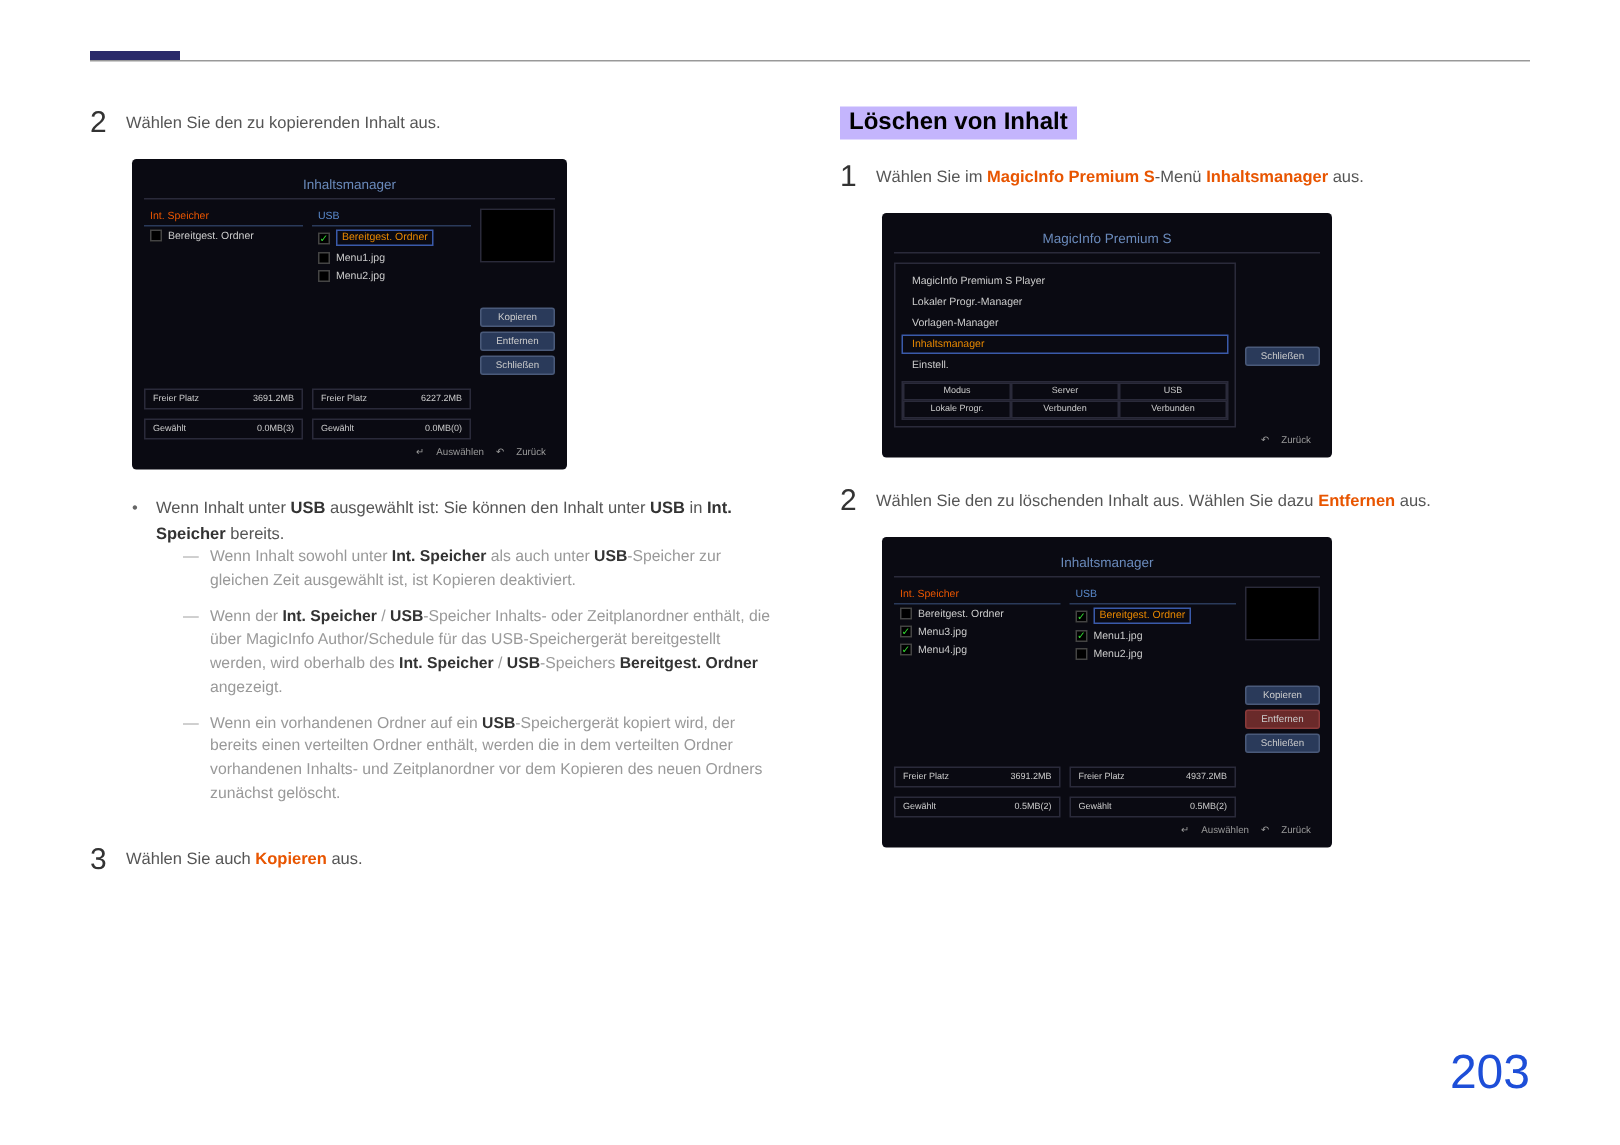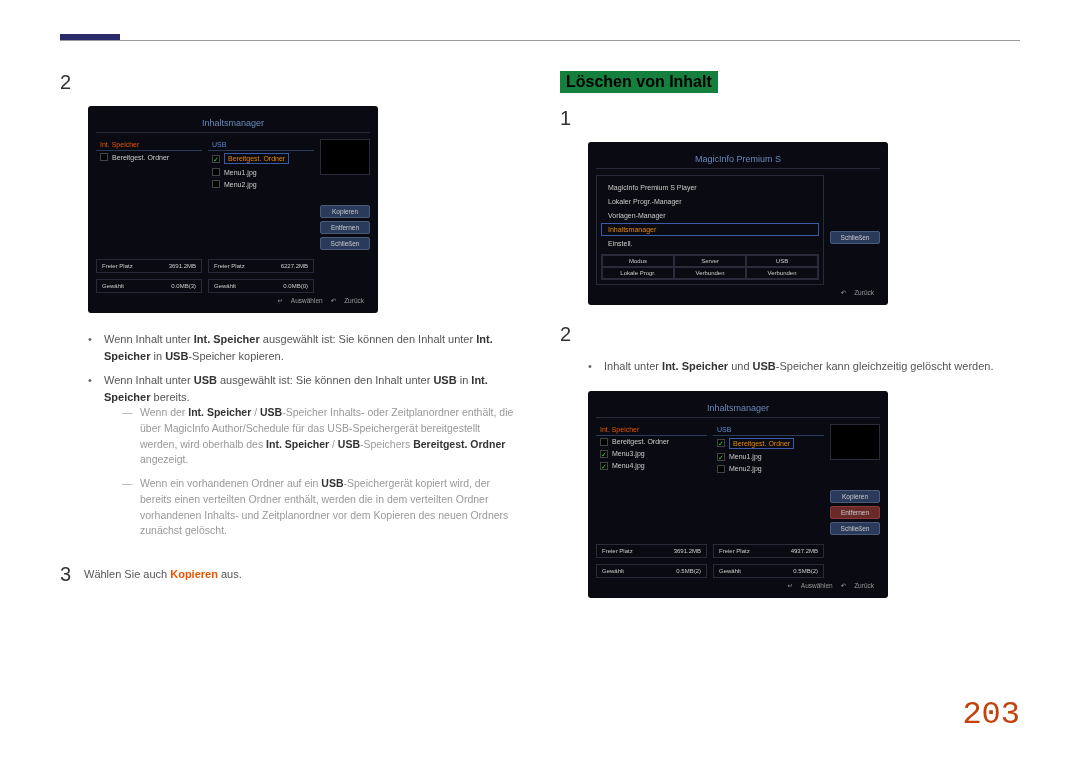--- a/index.html
+++ b/index.html
@@ -2,21 +2,21 @@
 <html><head>
 <meta charset="utf-8">
 <style>
 * { margin: 0; padding: 0; box-sizing: border-box; }
 body { width: 1080px; height: 763px; background: #fff; font-family: Arial, sans-serif; font-size: 11px; color: #333; position: relative; }
 .page { padding: 40px 60px 40px 60px; }
 .header-line { border-bottom: 1px solid #999; margin-bottom: 30px; position: relative; }
 .header-line::before { content: ""; position: absolute; left: 0; top: -6px; width: 60px; height: 6px; background: #2a2a6a; }
 .columns { display: flex; gap: 40px; }
 .col { flex: 1; }
-.heading { font-size: 16px; font-weight: bold; color: #000; background: #15803d; display: inline-block; padding: 2px 6px; margin-bottom: 14px; }
+.heading { font-size: 16px; font-weight: bold; color: #000; background: #c4b5fd; display: inline-block; padding: 2px 6px; margin-bottom: 14px; }
 .step { display: flex; margin-bottom: 12px; align-items: flex-start; }
 .step-num { font-size: 20px; color: #333; width: 24px; flex-shrink: 0; font-weight: 300; }
 .step-text { line-height: 1.5; color: #555; padding-top: 3px; }
 .bold { font-weight: bold; color: #333; }
 .orange { color: #e85500; font-weight: bold; }
 .bullet-list { margin: 12px 0 16px 28px; }
 .bullet-item { display: flex; margin-bottom: 8px; line-height: 1.5; color: #555; }
 .bullet-item::before { content: "•"; width: 16px; flex-shrink: 0; color: #666; }
 .dash-list { margin-left: 18px; }
 .dash-item { display: flex; margin-bottom: 8px; line-height: 1.5; color: #999; font-size: 10.5px; }
@@ -38,32 +38,33 @@
 .shot-btn { background: #2a3a5a; border: 1px solid #4a5a7a; border-radius: 2px; text-align: center; padding: 2px 4px; margin-bottom: 3px; font-size: 6.5px; color: #ccc; }
 .shot-btn-red { background: #6a2a2a; border-color: #8a3a3a; }
 .shot-info { border: 1px solid #2a2a3a; padding: 3px 5px; display: flex; justify-content: space-between; font-size: 6px; margin-top: 6px; }
 .shot-footer { text-align: right; font-size: 6.5px; padding: 4px 6px 0 0; color: #999; }
 .shot-footer span { margin-left: 8px; }
 .shot-placeholder { width: 50px; height: 36px; border: 1px solid #2a2a3a; background: #000; }
 .shot-list-item { border: 1px solid transparent; padding: 2px 6px; margin: 1px 0; }
 .shot-list-item.hilite { border-color: #3a5aaa; color: #e88800; }
 .shot-grid { display: grid; grid-template-columns: 1fr 1fr 1fr; border: 1px solid #2a2a3a; font-size: 6px; margin-top: 4px; text-align: center; }
 .shot-grid div { border: 1px solid #2a2a3a; padding: 2px; }
-.page-num { position: absolute; right: 60px; bottom: 30px; font-size: 32px; color: #c2410c; font-weight: 300; font-family: Liberation Mono, monospace; }
+.page-num { position: absolute; right: 60px; bottom: 30px; font-size: 32px; color: #1d4ed8; font-weight: 300; }
 </style>
 </head>
 <body>
 
 <div class="page">
   <div class="header-line"></div>
   <div class="columns">
 
     <div class="col">
       <div class="step">
         <div class="step-num">2</div>
+        <div class="step-text">Wählen Sie den zu kopierenden Inhalt aus.</div>
       </div>
 
       <div class="screenshot">
         <div class="shot-title">Inhaltsmanager</div>
         <div class="shot-body">
           <div class="shot-col">
             <div class="shot-tab">Int. Speicher</div>
             <div class="shot-row">
                 <span class="shot-check"></span>
                 <span>Bereitgest. Ordner</span>
@@ -113,29 +114,29 @@
               <span>0.0MB(0)</span>
             </div>
           <div style="width:50px"></div>
         </div>
         <div class="shot-footer"><span>↵</span><span>Auswählen</span><span>↶</span><span>Zurück</span></div>
       </div>
 
       <ul class="bullet-list">
         <li class="bullet-item">
             <div>
-          <span>Wenn Inhalt unter </span><span class="bold">Int. Speicher</span><span> ausgewählt ist: Sie können den Inhalt unter </span><span class="bold">Int. Speicher</span><span> in </span><span class="bold">USB</span><span>-Speicher kopieren.</span>
-        </div>
-          </li>
-        <li class="bullet-item">
-            <div>
           <span>Wenn Inhalt unter </span><span class="bold">USB</span><span> ausgewählt ist: Sie können den Inhalt unter </span><span class="bold">USB</span><span> in </span><span class="bold">Int. Speicher</span><span> bereits.</span>
           <ul class="dash-list">
             <li class="dash-item">
                   <div>
+              <span>Wenn Inhalt sowohl unter </span><span class="bold">Int. Speicher</span><span> als auch unter </span><span class="bold">USB</span><span>-Speicher zur gleichen Zeit ausgewählt ist, ist Kopieren deaktiviert.</span>
+            </div>
+                </li>
+            <li class="dash-item">
+                  <div>
               <span>Wenn der </span><span class="bold">Int. Speicher</span><span> / </span><span class="bold">USB</span><span>-Speicher Inhalts- oder Zeitplanordner enthält, die über MagicInfo Author/Schedule für das USB-Speichergerät bereitgestellt werden, wird oberhalb des </span><span class="bold">Int. Speicher</span><span> / </span><span class="bold">USB</span><span>-Speichers </span><span class="bold">Bereitgest. Ordner</span><span> angezeigt.</span>
             </div>
                 </li>
             <li class="dash-item">
                   <div>
               <span>Wenn ein vorhandenen Ordner auf ein </span><span class="bold">USB</span><span>-Speichergerät kopiert wird, der bereits einen verteilten Ordner enthält, werden die in dem verteilten Ordner vorhandenen Inhalts- und Zeitplanordner vor dem Kopieren des neuen Ordners zunächst gelöscht.</span>
             </div>
                 </li>
           </ul>
         </div>
@@ -146,20 +147,21 @@
         <div class="step-num">3</div>
         <div class="step-text"><span>Wählen Sie auch </span><span class="orange">Kopieren</span><span> aus.</span></div>
       </div>
     </div>
 
     <div class="col">
       <div class="heading">Löschen von Inhalt</div>
 
       <div class="step">
         <div class="step-num">1</div>
+        <div class="step-text"><span>Wählen Sie im </span><span class="orange">MagicInfo Premium S</span><span>-Menü </span><span class="orange">Inhaltsmanager</span><span> aus.</span></div>
       </div>
 
       
       <div class="screenshot screenshot-wide">
         <div class="shot-title">MagicInfo Premium S</div>
         <div class="shot-body">
           <div class="shot-col" style="flex:2;border:1px solid #2a2a3a;padding:4px">
             <div class="shot-list-item">MagicInfo Premium S Player</div>
             <div class="shot-list-item">Lokaler Progr.-Manager</div>
             <div class="shot-list-item">Vorlagen-Manager</div>
@@ -177,29 +179,23 @@
           <div class="shot-col-right">
             <div style="height:56px"></div>
             <div class="shot-btn">Schließen</div>
           </div>
         </div>
         <div class="shot-footer"><span>↶</span><span>Zurück</span></div>
       </div>
 
       <div class="step">
         <div class="step-num">2</div>
-      </div>
-
-      <ul class="bullet-list">
-        <li class="bullet-item">
-            <div>
-          <span>Inhalt unter </span><span class="bold">Int. Speicher</span><span> und </span><span class="bold">USB</span><span>-Speicher kann gleichzeitig gelöscht werden.</span>
-        </div>
-          </li>
-      </ul>
+        <div class="step-text"><span>Wählen Sie den zu löschenden Inhalt aus. Wählen Sie dazu </span><span class="orange">Entfernen</span><span> aus.</span></div>
+      </div>
+
 
       
       <div class="screenshot screenshot-wide">
         <div class="shot-title">Inhaltsmanager</div>
         <div class="shot-body">
           <div class="shot-col">
             <div class="shot-tab">Int. Speicher</div>
             <div class="shot-row">
                 <span class="shot-check"></span>
                 <span>Bereitgest. Ordner</span>

